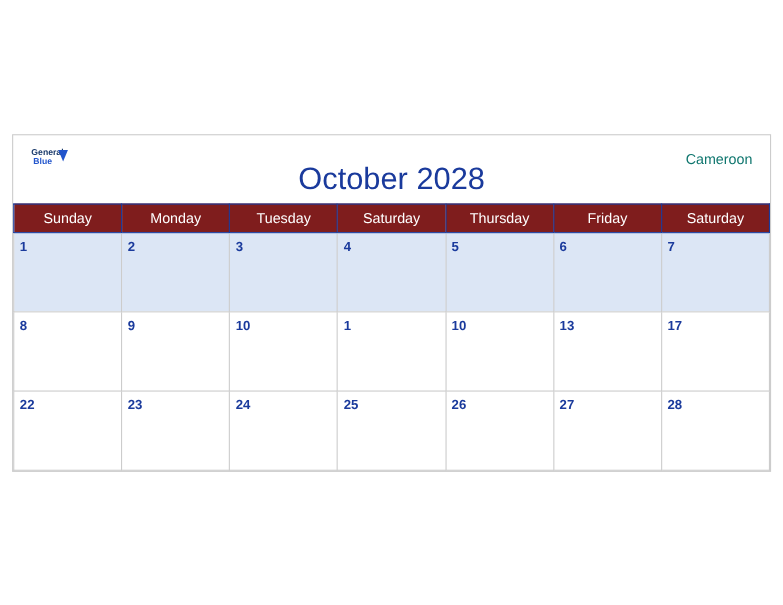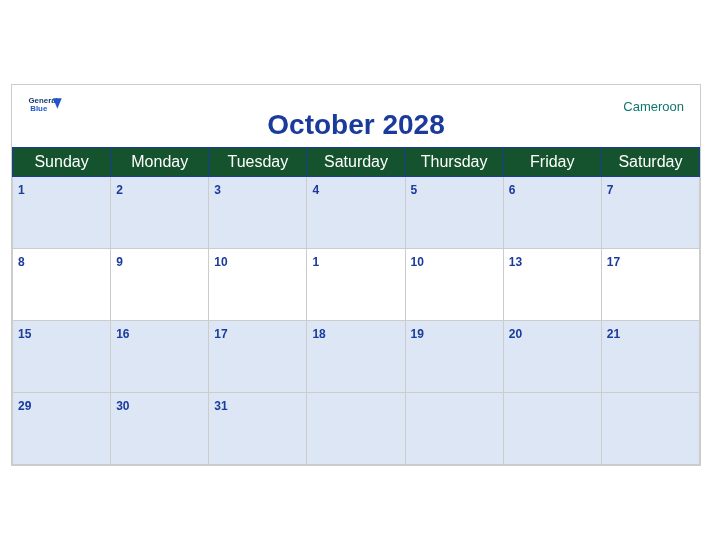--- a/index.html
+++ b/index.html
@@ -32,41 +32,41 @@
       flex-direction: column;
       align-items: center;
     }
     .logo-icon {
       width: 36px;
       height: 28px;
     }
     .month-title {
       font-size: 28px;
       color: #1a3a9c;
-      font-weight: bold;
+      font-weight: normal;
       text-align: center;
       margin-top: 14px;
     }
     .country-label {
       position: absolute;
       right: 16px;
       top: 14px;
       font-size: 13px;
       color: #0f766e;
     }
     .calendar-grid {
       width: 100%;
       border-collapse: collapse;
     }
     .calendar-grid th {
-      background-color: #14532d;
+      background-color: #7f1d1d;
       color: #fff;
       text-align: center;
       padding: 5px 2px;
-      font-size: 16px;
+      font-size: 13px;
       font-weight: normal;
       border: 1px solid #1a3a9c;
     }
     .calendar-grid td {
       border: 1px solid #ccc;
       vertical-align: top;
       width: calc(100% / 7);
       height: 72px;
       padding: 3px 5px;
     }
@@ -121,33 +121,24 @@
         </tr>
         <tr class="week-row">
           <td><span class="day-num">8</span></td>
           <td><span class="day-num">9</span></td>
           <td><span class="day-num">10</span></td>
           <td><span class="day-num">1</span></td>
           <td><span class="day-num">10</span></td>
           <td><span class="day-num">13</span></td>
           <td><span class="day-num">17</span></td>
         </tr>
-        <tr class="week-row-shaded">
-          <td><span class="day-num">15</span></td>
-          <td><span class="day-num">16</span></td>
-          <td><span class="day-num">17</span></td>
-          <td><span class="day-num">18</span></td>
-          <td><span class="day-num">19</span></td>
-          <td><span class="day-num">20</span></td>
-          <td><span class="day-num">21</span></td>
-        </tr>
-        <tr class="week-row-shaded">
-          <td><span class="day-num">29</span></td>
-          <td><span class="day-num">30</span></td>
-          <td><span class="day-num">31</span></td>
-          <td></td>
-          <td></td>
-          <td></td>
-          <td></td>
+        <tr class="week-row">
+          <td><span class="day-num">22</span></td>
+          <td><span class="day-num">23</span></td>
+          <td><span class="day-num">24</span></td>
+          <td><span class="day-num">25</span></td>
+          <td><span class="day-num">26</span></td>
+          <td><span class="day-num">27</span></td>
+          <td><span class="day-num">28</span></td>
         </tr>
       </tbody>
   </table>
 </div>
 
 </body></html>

